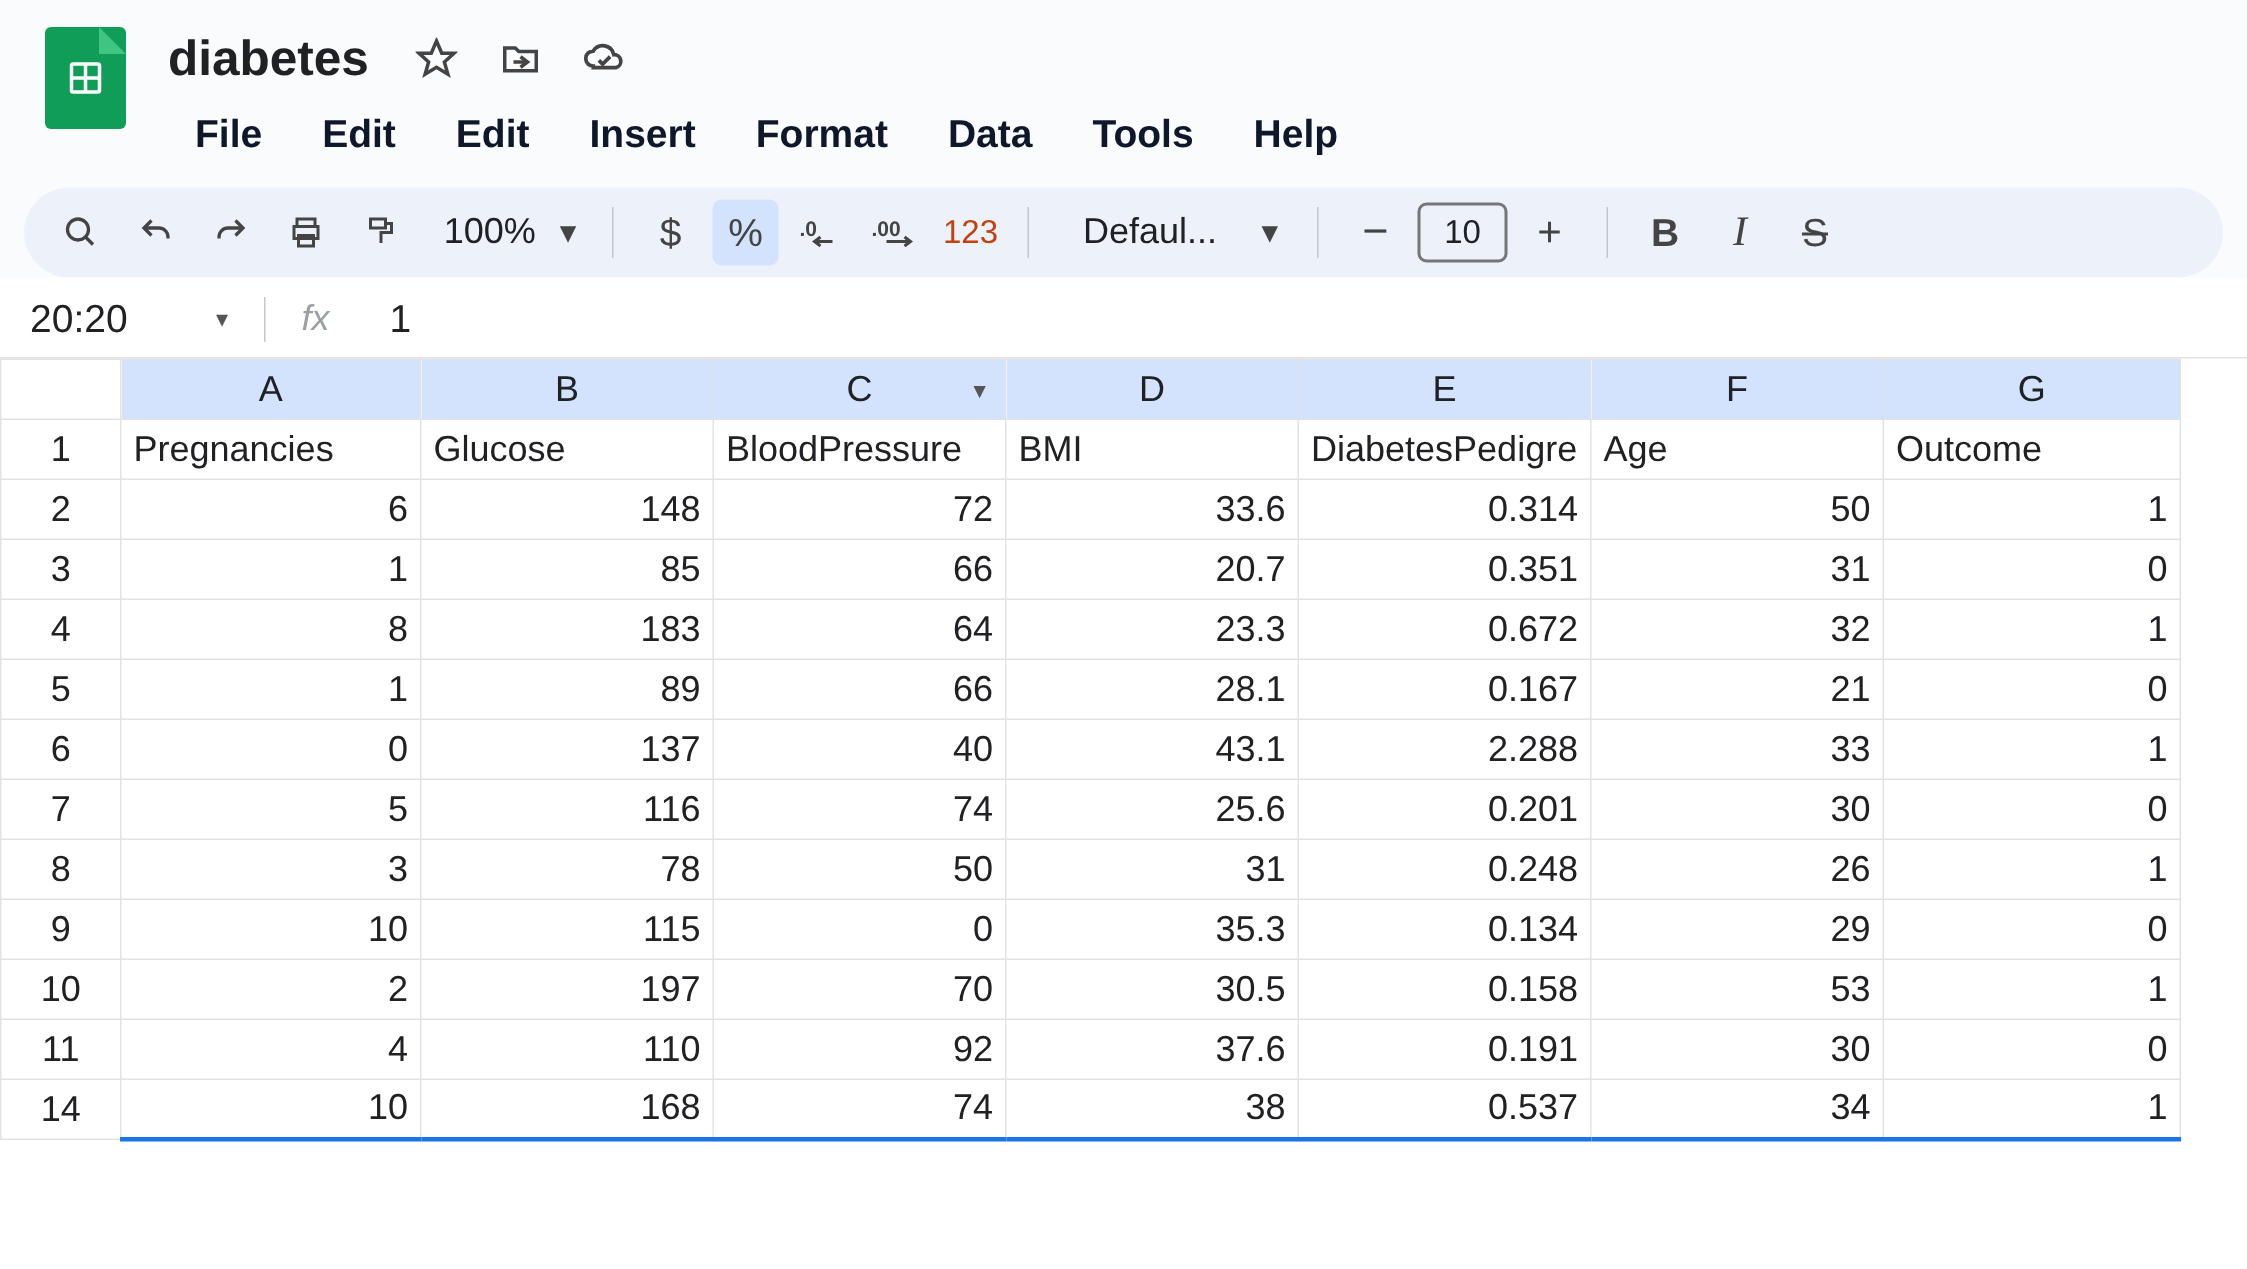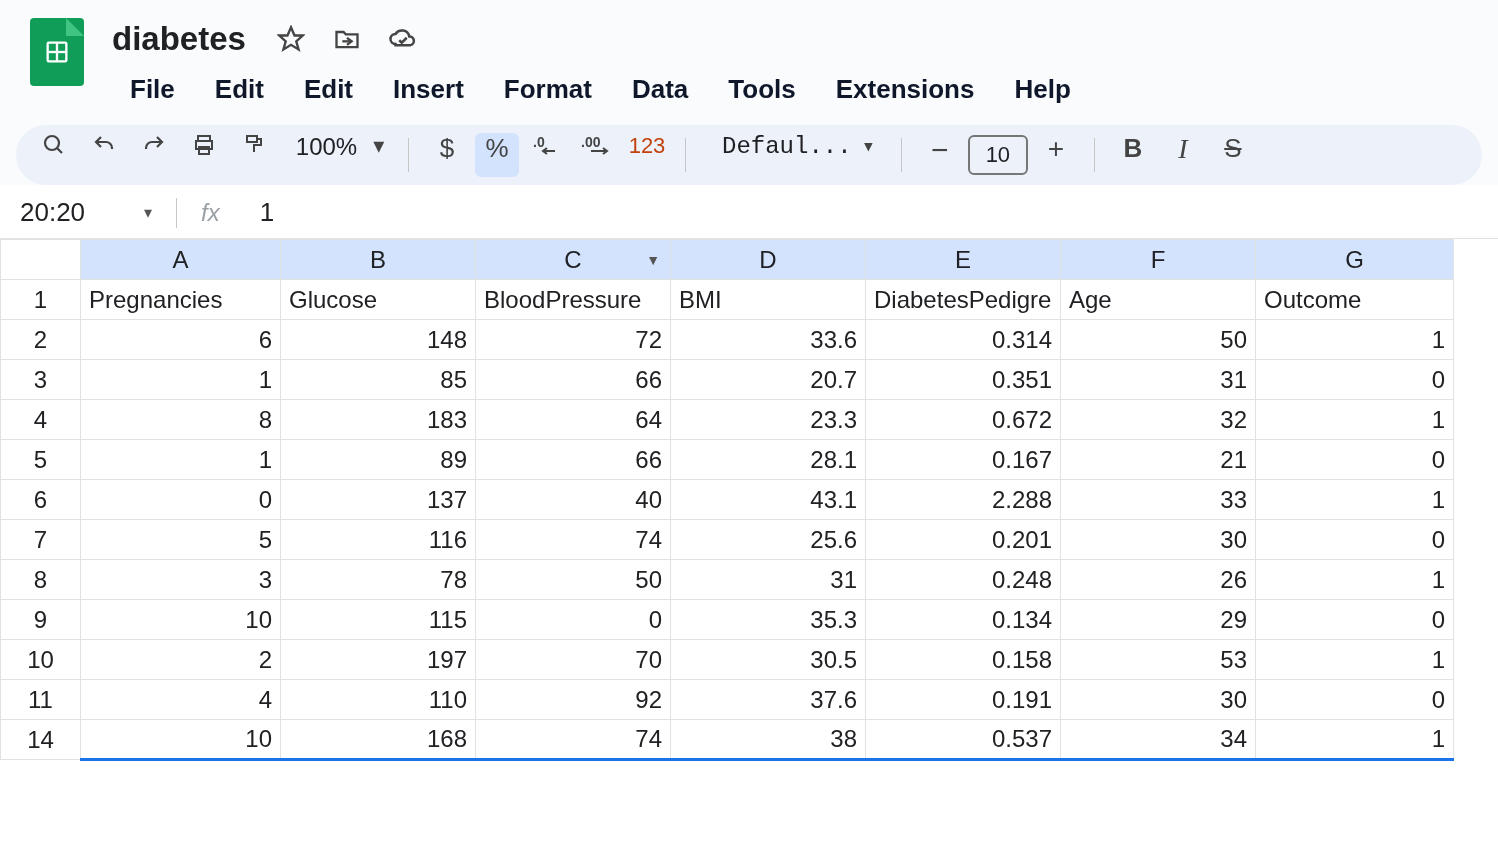--- a/index.html
+++ b/index.html
@@ -73,21 +73,21 @@
   .toolbar {
     background: #edf2fa;
     border-radius: 40px;
     padding: 8px 16px;
     display: flex;
     align-items: center;
     gap: 6px;
   }
   .tool-btn {
     min-width: 44px; height: 44px;
-    display: flex; justify-content: center;
+    display: flex; align-items: center; justify-content: center;
     border-radius: 6px;
     cursor: pointer;
     color: #444;
     font-size: 22px;
   }
   .tool-btn.active { background: #d3e3fd; }
   .tool-sep {
     width: 1px; height: 34px;
     background: #c4c7c5;
     margin: 0 10px;
@@ -201,21 +201,20 @@
         </div>
       </div>
       <div class="menubar">
         <div class="menubar-item">File</div>
         <div class="menubar-item">Edit</div>
         <div class="menubar-item">Edit</div>
         <div class="menubar-item">Insert</div>
         <div class="menubar-item">Format</div>
         <div class="menubar-item">Data</div>
         <div class="menubar-item">Tools</div>
-        <div class="menubar-item">Extensions</div>
         <div class="menubar-item">Help</div>
       </div>
     </div>
   </div>
 </div>
 
 <div class="toolbar-wrap">
   <div class="toolbar">
     <div class="tool-btn">
         <svg width="24" height="24" viewBox="0 0 24 24" fill="none" stroke="#444" stroke-width="2.2">
@@ -264,21 +263,21 @@
       </div>
     <div class="tool-btn">
         <svg width="32" height="24" viewBox="0 0 32 24" fill="#444">
           <text x="0" y="14" font-size="14" font-weight="600">.00</text>
           <path d="M22 15l4 3-4 3" fill="none" stroke="#444" stroke-width="2"></path>
           <line x1="10" y1="18" x2="26" y2="18" stroke="#444" stroke-width="2"></line>
         </svg>
       </div>
     <div class="tool-btn" style="font-size:22px;color:#c2410c;">123</div>
     <div class="tool-sep"></div>
-    <div class="tool-btn" style="min-width:160px; justify-content:space-between; padding:0 10px;font-family:Liberation Mono, monospace;">
+    <div class="tool-btn" style="min-width:160px; justify-content:space-between; padding:0 10px;">
       <span class="font-name">Defaul...</span>
       <span>▾</span>
     </div>
     <div class="tool-sep"></div>
     <div class="tool-btn" style="font-size:30px;">−</div>
     <div class="font-size-box">10</div>
     <div class="tool-btn" style="font-size:28px;">+</div>
     <div class="tool-sep"></div>
     <div class="tool-btn" style="font-weight:700;font-size:26px;">B</div>
     <div class="tool-btn" style="font-style:italic;font-family:serif;font-size:28px;">I</div>

